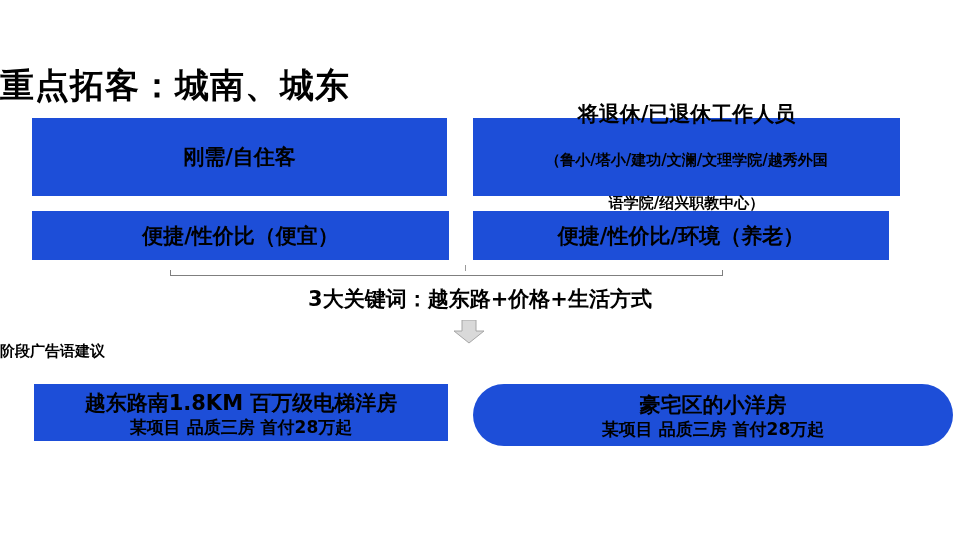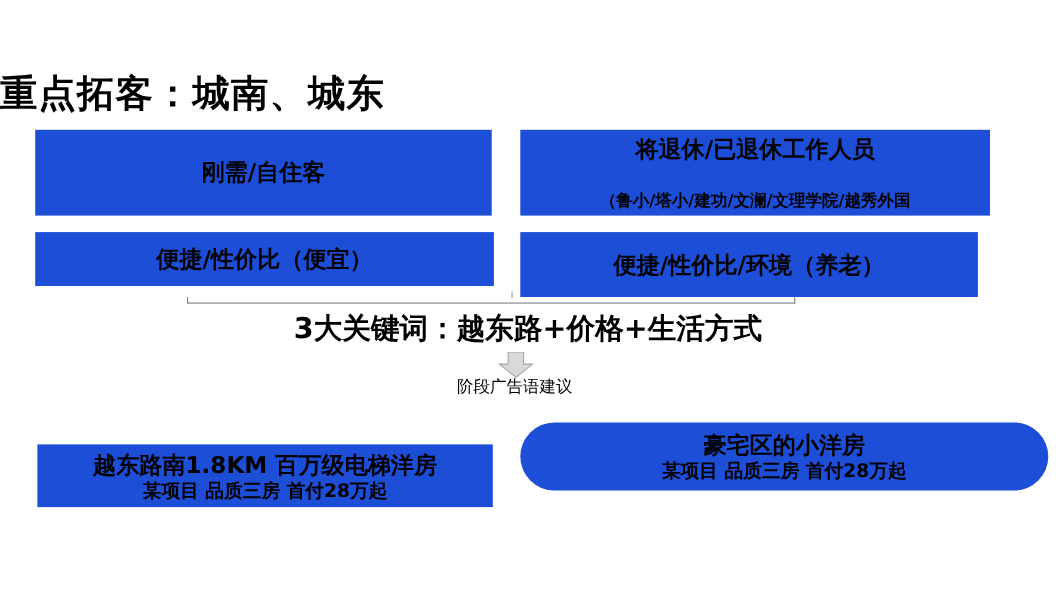--- a/index.html
+++ b/index.html
@@ -49,75 +49,75 @@
     }
     .bracket-tick {
       position: absolute;
       left: 465px; top: 265px;
       width: 1px; height: 6px;
       background: #9a9a9a;
     }
     .keywords {
       left: 0; top: 284px; width: 960px;
       text-align: center;
-      font-size: 26px;
+      font-size: 21px;
       font-weight: bold;
       line-height: 30px;
     }
     .arrow {
       position: absolute;
       left: 453px; top: 320px;
       width: 32px; height: 24px;
     }
     .stage-label {
       left: 0; top: 340px; width: 936px;
-      text-align: center;
       font-size: 15px;
-      font-weight: normal;
+      font-weight: bold;
       line-height: 22px;
     }
     .ad-main { font-size: 21px; line-height: 28px; }
     .ad-sub { font-size: 17px; line-height: 20px; }
   </style>
 </head>
 <body>
 
 <div class="abs title">重点拓客：城南、城东</div>
 
 <div class="box" style="left:32px; top:118px; width:415px; height:78px;">
   <div class="box-big">刚需/自住客</div>
 </div>
 
 <div class="box" style="left:473px; top:118px; width:427px; height:78px;">
   <div class="box-big">将退休/已退休工作人员</div>
   <div class="box-sub-sm">（鲁小/塔小/建功/文澜/文理学院/越秀外国</div>
+  <div class="box-sub-sm">语学院/绍兴职教中心）</div>
 </div>
 
 <div class="box box-single" style="left:32px; top:211px; width:417px; height:49px;">
   <span>便捷/性价比（便宜）</span>
 </div>
 
-<div class="box box-single" style="left:473px; top:211px; width:416px; height:59px;">
+<div class="box box-single" style="left:473px; top:211px; width:416px; height:49px;">
   <span>便捷/性价比/环境（养老）</span>
 </div>
 
 <div class="bracket"></div>
 <div class="bracket-tick"></div>
 
 <div class="abs keywords">3大关键词：越东路+价格+生活方式</div>
 
 <div class="arrow">
   <svg width="32" height="24" viewBox="0 0 32 24">
     <polygon points="9,0 23,0 23,11 31,11 16,23 1,11 9,11" fill="#d9d9d9" stroke="#a6a6a6" stroke-width="1"></polygon>
   </svg>
 </div>
 
 <div class="abs stage-label">阶段广告语建议</div>
 
-<div class="box" style="left:34px; top:404px; width:414px; height:57px;">
+<div class="box" style="left:34px; top:384px; width:414px; height:57px;">
   <div class="ad-main">越东路南1.8KM 百万级电梯洋房</div>
   <div class="ad-sub">某项目 品质三房 首付28万起</div>
 </div>
 
 <div class="box" style="left:473px; top:384px; width:480px; height:62px;border-radius:31px;">
   <div class="ad-main">豪宅区的小洋房</div>
   <div class="ad-sub">某项目 品质三房 首付28万起</div>
 </div>
 
 </body></html>

